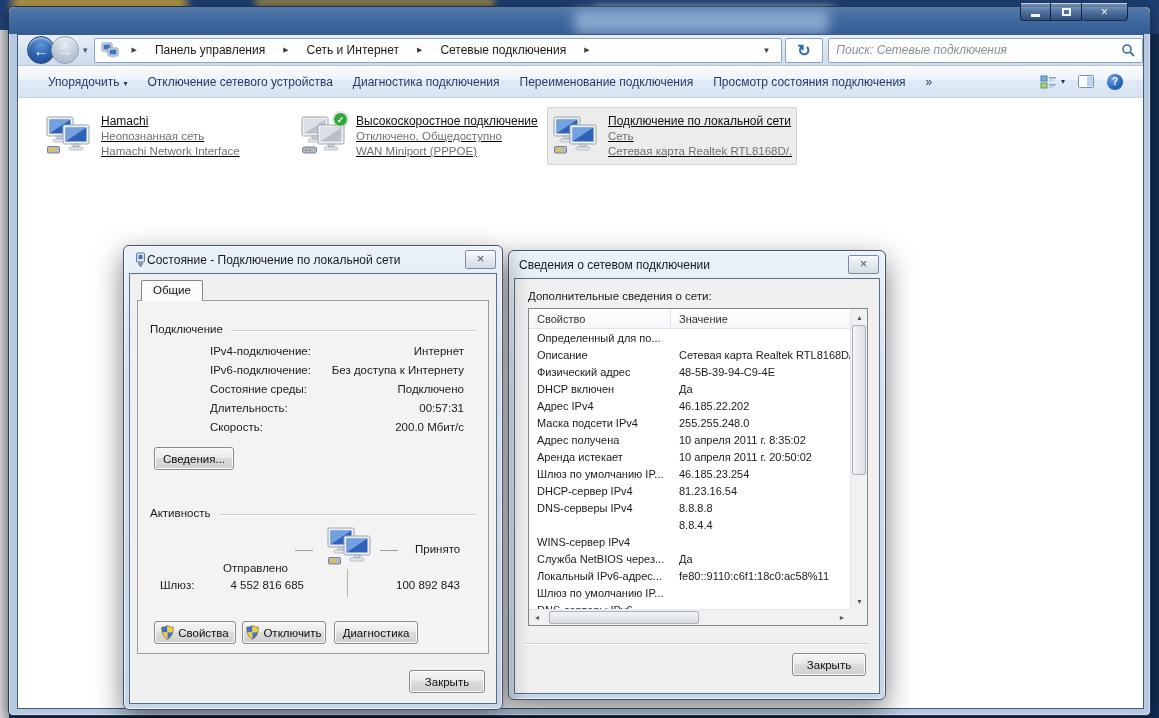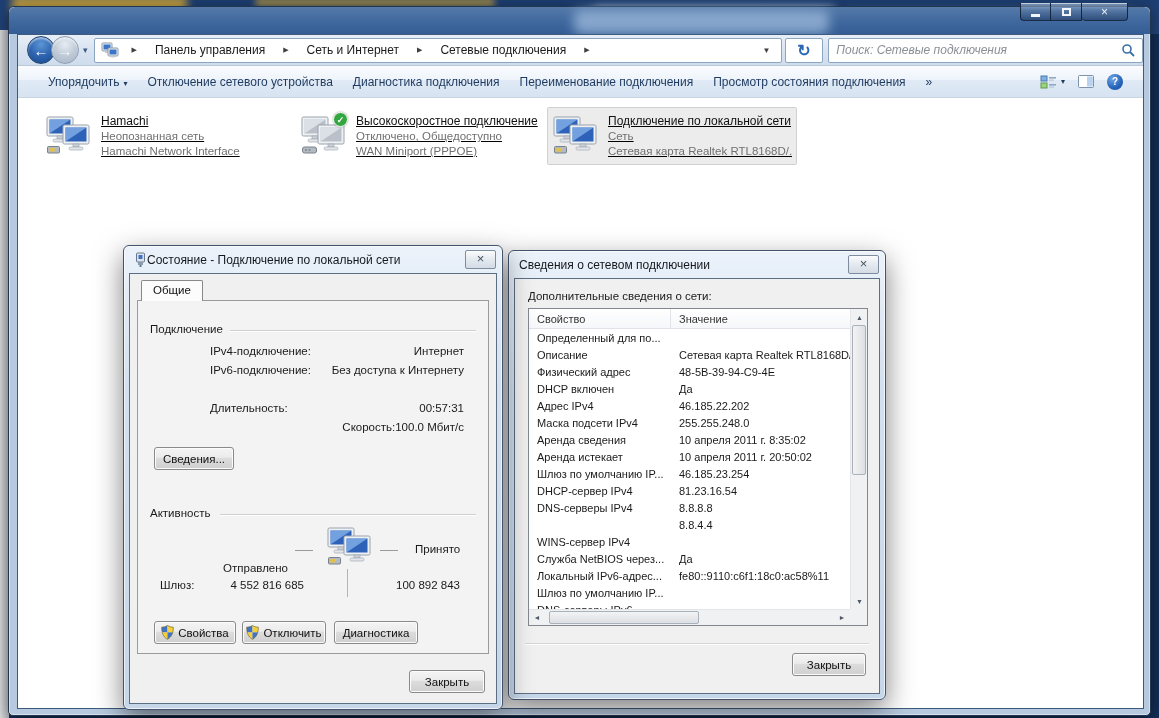--- a/index.html
+++ b/index.html
@@ -335,27 +335,31 @@
         <div class="grp-line" style="left:92px; right:12px; top:29px;"></div>
 
         <div class="srow" style="top:44px;">
             <span>IPv4-подключение:</span>
             <span>Интернет</span>
           </div>
         <div class="srow" style="top:63px;">
             <span>IPv6-подключение:</span>
             <span>Без доступа к Интернету</span>
           </div>
+        <div class="srow" style="top:82px;">
+            <span>Состояние среды:</span>
+            <span>Подключено</span>
+          </div>
         <div class="srow" style="top:101px;">
             <span>Длительность:</span>
             <span>00:57:31</span>
           </div>
-        <div class="srow" style="top:120px;justify-content:flex-end;">
+        <div class="srow" style="top:120px;">
             <span>Скорость:</span>
-            <span>100.0 Мбит/с</span>
+            <span>200.0 Мбит/с</span>
           </div>
 
         <button class="btn7" style="position:absolute; left:16px; top:146px; width:80px; height:23px;">
             <span>Сведения...</span>
           </button>
 
         <span class="grp-caption" style="left:12px; top:206px;">Активность</span>
         <div class="grp-line" style="left:82px; right:12px; top:213px;"></div>
 
         <span class="act-label" style="left:20px; width:130px; top:242px; text-align:right;margin-top:19px;">Отправлено</span>
@@ -461,21 +465,21 @@
             </div>
           <div class="trow">
               <span class="c1">Адрес IPv4</span>
               <span class="c2">46.185.22.202</span>
             </div>
           <div class="trow">
               <span class="c1">Маска подсети IPv4</span>
               <span class="c2">255.255.248.0</span>
             </div>
           <div class="trow">
-              <span class="c1">Аренда сведения</span>
+              <span class="c1">Адрес получена</span>
               <span class="c2">10 апреля 2011 г. 8:35:02</span>
             </div>
           <div class="trow">
               <span class="c1">Аренда истекает</span>
               <span class="c2">10 апреля 2011 г. 20:50:02</span>
             </div>
           <div class="trow">
               <span class="c1">Шлюз по умолчанию IP...</span>
               <span class="c2">46.185.23.254</span>
             </div>

